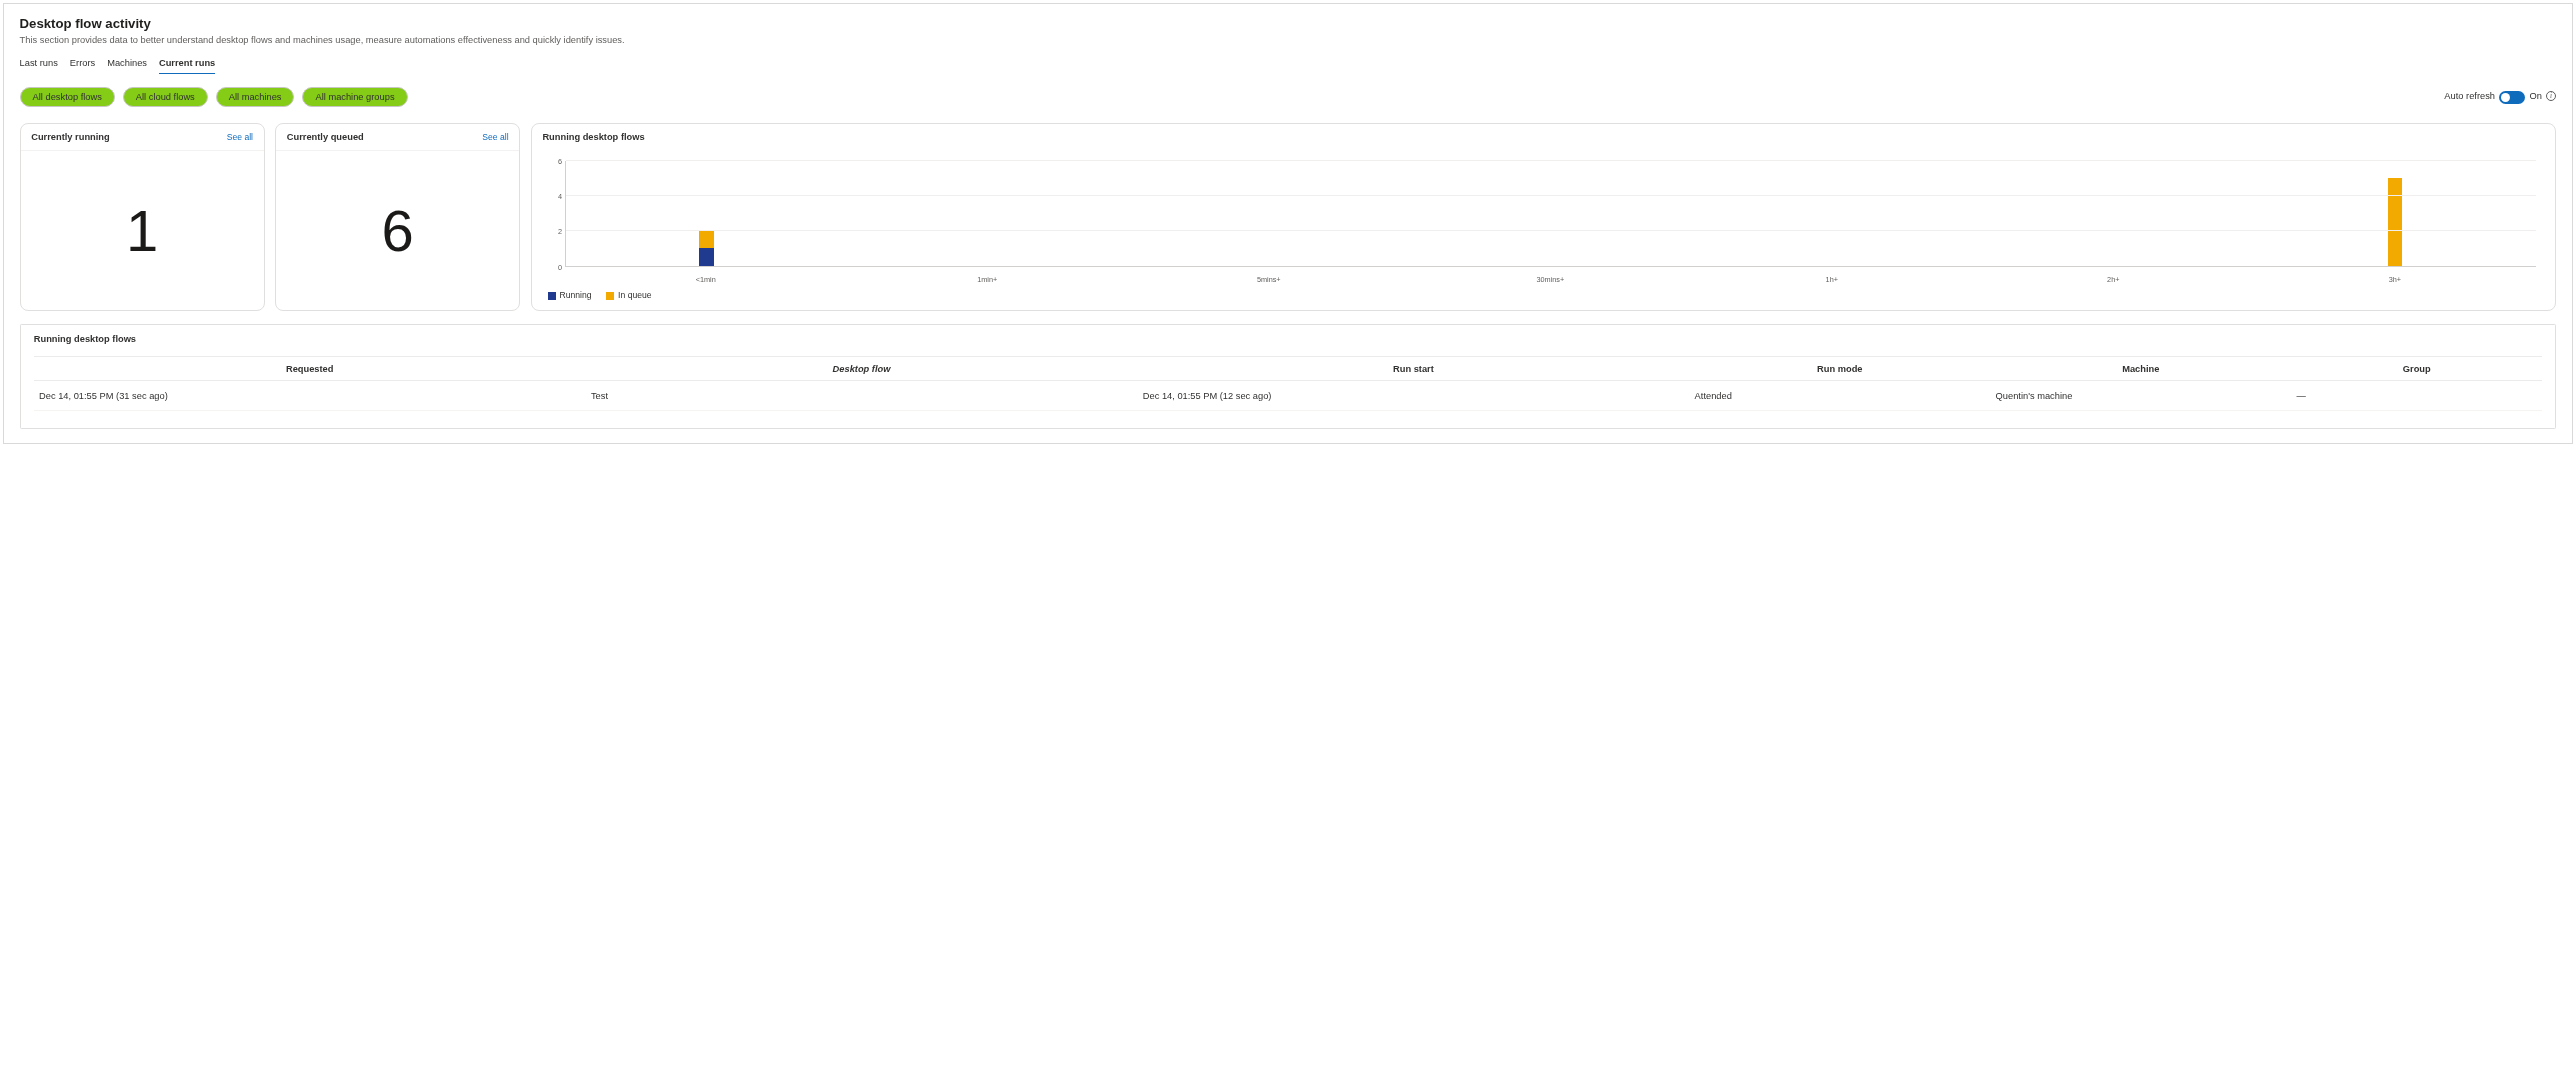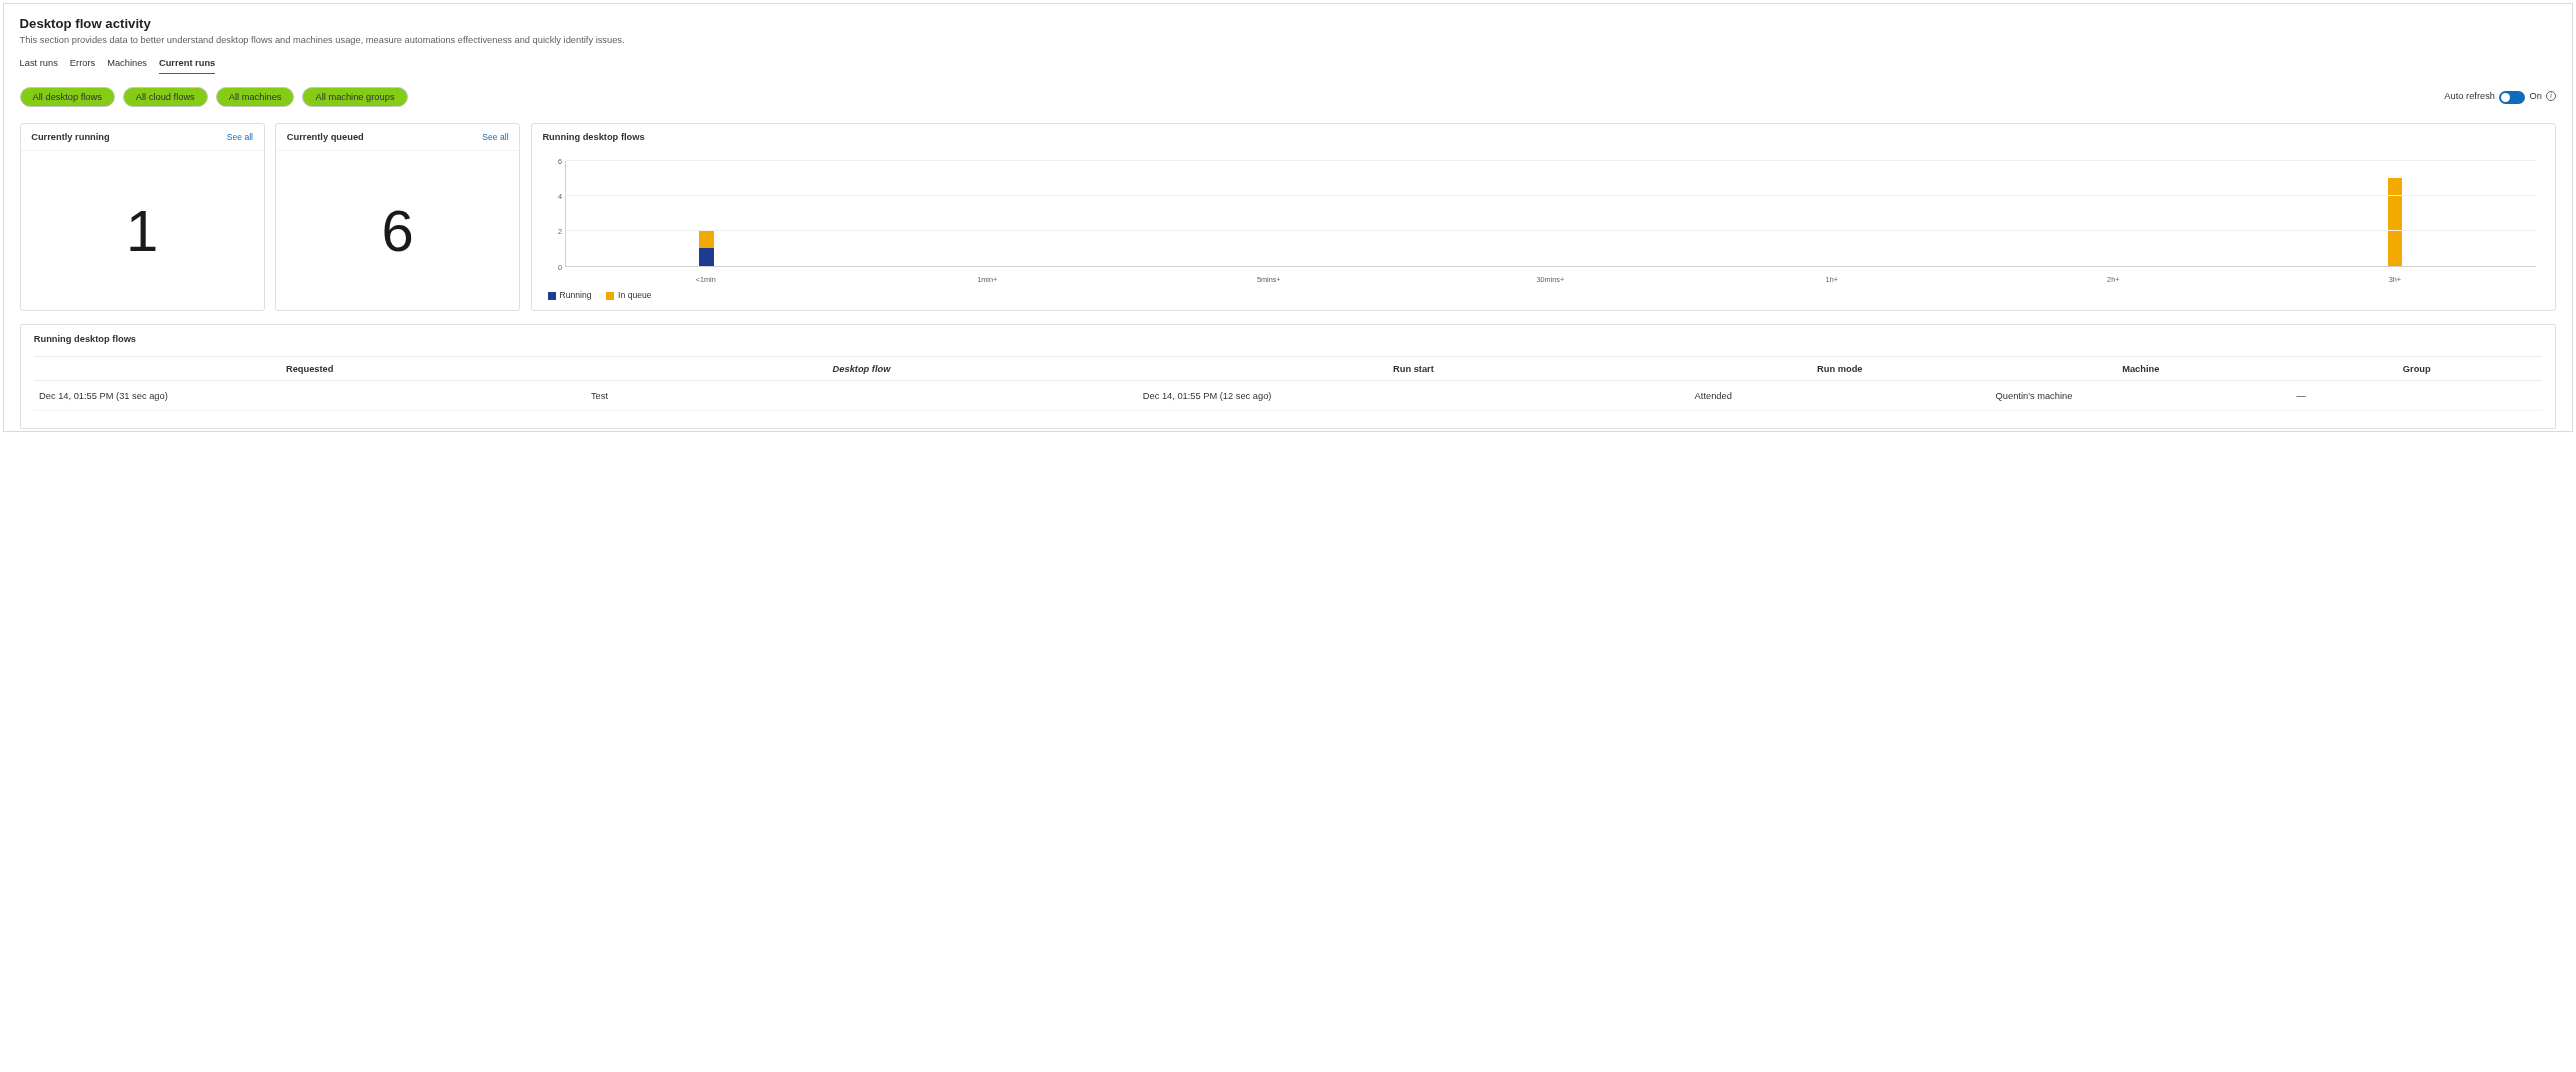--- a/index.html
+++ b/index.html
@@ -5,21 +5,21 @@
   * { box-sizing: border-box; margin: 0; padding: 0; }
   body {
     font-family: "Segoe UI", -apple-system, BlinkMacSystemFont, sans-serif;
     background: #fff;
     color: #323130;
     font-size: 9.3px;
     padding: 2.6px;
   }
   .frame {
     border: 0.7px solid #d9d9d9;
-    padding: 12px 16px 2px 16px;
+    padding: 12px 16px 14px 16px;
   }
   .page-title {
     font-size: 13.2px;
     font-weight: 600;
     color: #201f1e;
     margin-bottom: 4px;
   }
   .page-subtitle {
     font-size: 9.3px;
     color: #605e5c;
@@ -90,21 +90,21 @@
     font-style: italic;
     font-family: Georgia, serif;
   }
   .cards-row {
     display: flex;
     gap: 10.6px;
     margin-bottom: 13.2px;
   }
   .card {
     border: 0.7px solid #e1dfdd;
-    border-radius: 3px;
+    border-radius: 8px;
     background: #fff;
   }
   .card-small { flex: 0 0 245px; display:flex; flex-direction:column; }
   .card-chart { flex: 1; }
   .card-header {
     display: flex;
     justify-content: space-between;
     align-items: center;
     padding: 8px 10.6px;
     border-bottom: 0.7px solid #f3f2f1;

